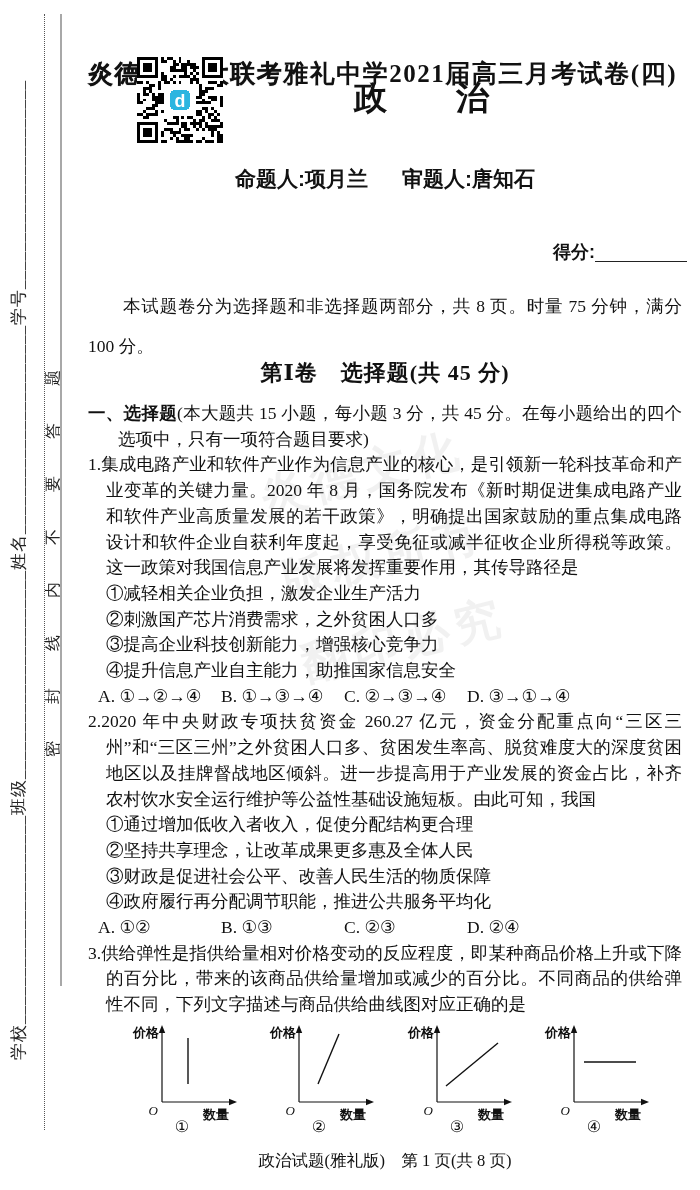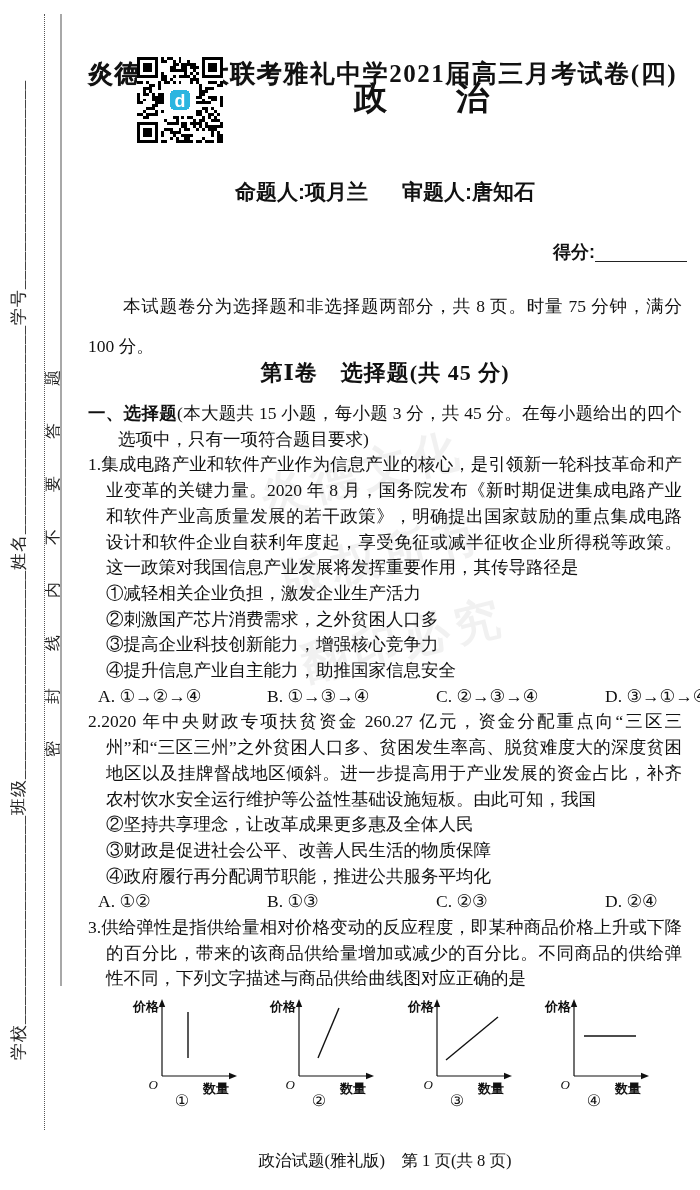--- a/index.html
+++ b/index.html
@@ -32,21 +32,21 @@
     font-size:25px;font-weight:700;letter-spacing:1.5px;margin-top:42px;
   }
   .exam-title .series{font-weight:900;text-shadow:0 0 0.7px #000;}
   .qr{position:absolute;left:137px;top:57px;z-index:1;}
   .subject{
     position:absolute;left:252px;top:76px;width:340px;text-align:center;z-index:1;
     font-family:"Liberation Sans","DejaVu Sans",sans-serif;
     font-size:33px;font-weight:bold;letter-spacing:1px;
   }
   .setters{
-    position:absolute;left:88px;top:178px;width:594px;z-index:1;
+    position:absolute;left:88px;top:165px;width:594px;z-index:1;
     display:flex;justify-content:center;gap:34px;
     font-family:"Liberation Sans","DejaVu Sans",sans-serif;
     font-size:21px;font-weight:bold;
   }
   .score{
     position:absolute;left:553px;top:240px;z-index:1;
     font-family:"Liberation Sans","DejaVu Sans",sans-serif;
     font-size:18px;font-weight:bold;
   }
   .score-blank{display:inline-block;width:92px;border-bottom:1.5px solid #222;height:1.1em;vertical-align:-4px;}
@@ -61,21 +61,21 @@
   
   .body{
     position:absolute;left:88px;top:401px;width:594px;z-index:1;
     font-size:17.5px;line-height:25.7px;text-align:justify;
   }
   .body p{margin:0;}
   .instruction{padding-left:30px;text-indent:-30px;}
   .instruction .lead{font-family:"Liberation Sans","DejaVu Sans",sans-serif;font-weight:bold;}
   .stem{padding-left:18px;text-indent:-18px;}
   .item{padding-left:18px;}
-  .opts{display:flex;padding-left:10px;gap:46px;}
+  .opts{display:flex;padding-left:10px;}
   .opts span{width:123px;flex:none;}
   .opts span:last-child{width:auto;}
   .q3{margin-top:10px;}
   
   .graphs{display:flex;justify-content:space-between;width:534px;margin:4px 0 0 44px;}
   .graph text{fill:#111;}
   .axis-label{font-size:13px;font-weight:bold;font-family:"Liberation Serif","DejaVu Serif",serif;}
   .o-label{font-size:13px;font-style:italic;}
   .num-label{font-size:16px;}
   
@@ -392,20 +392,21 @@
     <div class="item">③提高企业科技创新能力，增强核心竞争力</div>
     <div class="item">④提升信息产业自主能力，助推国家信息安全</div>
     <div class="opts">
       <span>A. ①→②→④</span>
       <span>B. ①→③→④</span>
       <span>C. ②→③→④</span>
       <span>D. ③→①→④</span>
     </div>
 
     <p class="stem"><span>2.</span><span>2020 年中央财政专项扶贫资金 260.27 亿元，资金分配重点向“三区三州”和“三区三州”之外贫困人口多、贫困发生率高、脱贫难度大的深度贫困地区以及挂牌督战地区倾斜。进一步提高用于产业发展的资金占比，补齐农村饮水安全运行维护等公益性基础设施短板。由此可知，我国</span></p>
+    <div class="item">①通过增加低收入者收入，促使分配结构更合理</div>
     <div class="item">②坚持共享理念，让改革成果更多惠及全体人民</div>
     <div class="item">③财政是促进社会公平、改善人民生活的物质保障</div>
     <div class="item">④政府履行再分配调节职能，推进公共服务平均化</div>
     <div class="opts">
       <span>A. ①②</span>
       <span>B. ①③</span>
       <span>C. ②③</span>
       <span>D. ②④</span>
     </div>
 

